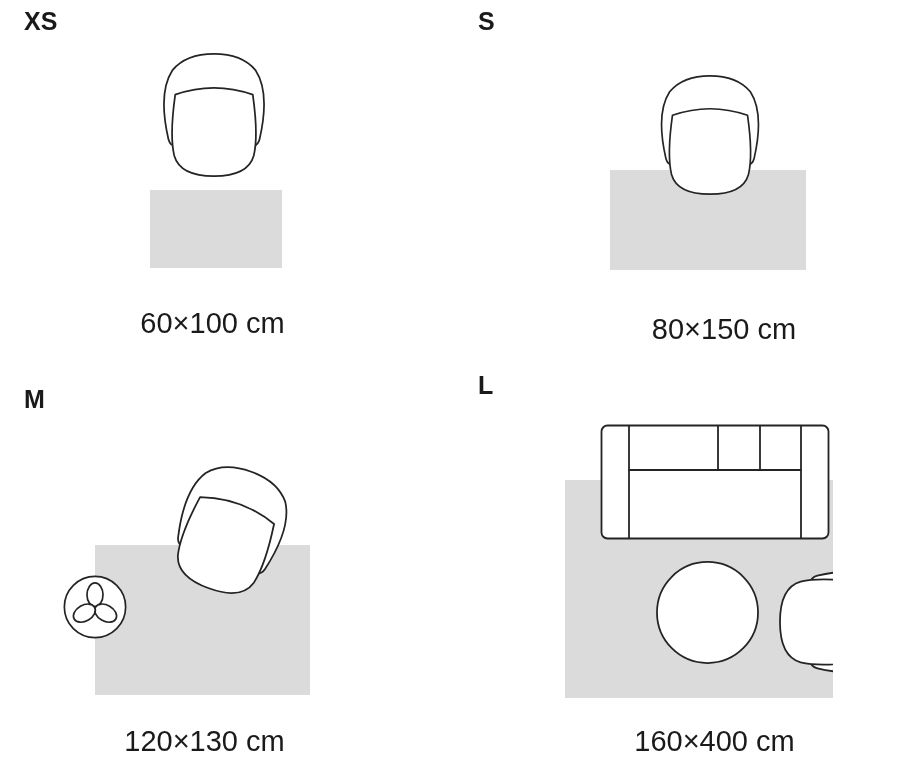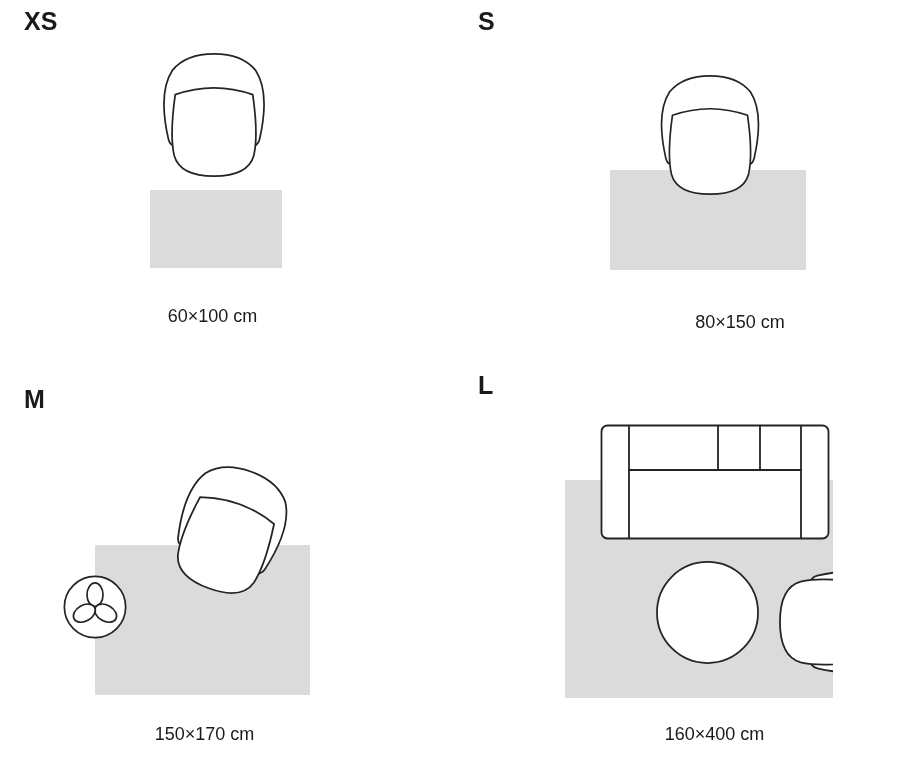--- a/index.html
+++ b/index.html
@@ -21,21 +21,21 @@
   }
   .size-label{
     position:absolute;
     font-size:25px;
     font-weight:700;
     color:var(--text);
     line-height:1.2;
   }
   .caption{
     position:absolute;
-    font-size:18px;
+    font-size:29px;
     font-weight:400;
     color:var(--text);
     text-align:center;
     line-height:1.2;
   }
   .rug{
     position:absolute;
     background:var(--rug-fill);
   }
   .icon-wrap{
@@ -106,37 +106,37 @@
   </div>
 
   <div>
     <h2 class="size-label" style="left:478px;top:6px">S</h2>
     <div class="rug" style="left:610px;top:170px;width:196px;height:100px"></div>
     <div class="icon-wrap" style="left:652px;top:74px;width:116px;height:122px">
       <svg viewBox="0 0 120 130">
           <use href="#sym-armchair"></use>
         </svg>
     </div>
-    <div class="caption" style="left:632px;top:312px;width:216px">80×150 cm</div>
+    <div class="caption" style="left:616px;top:312px;width:216px">80×150 cm</div>
   </div>
 
   <div>
     <h2 class="size-label" style="left:24px;top:384px">M</h2>
     <div class="rug" style="left:95px;top:545px;width:215px;height:150px"></div>
     <div class="icon-wrap rot20" style="left:170px;top:466px;width:120px;height:128px">
       <svg viewBox="0 0 120 130">
           <use href="#sym-armchair"></use>
         </svg>
     </div>
     <div class="icon-wrap" style="left:62px;top:574px;width:66px;height:66px">
       <svg viewBox="0 0 70 70">
           <use href="#sym-plant"></use>
         </svg>
     </div>
-    <div class="caption" style="left:82px;top:724px;width:245px">150×170 cm</div>
+    <div class="caption" style="left:82px;top:724px;width:245px">120×130 cm</div>
   </div>
 
   <div>
     <h2 class="size-label" style="left:478px;top:370px">L</h2>
     <div class="rug" style="left:565px;top:480px;width:297px;height:218px"></div>
     <div class="icon-wrap" style="left:600px;top:424px;width:230px;height:116px">
       <svg viewBox="0 0 230 116">
           <use href="#sym-sofa"></use>
         </svg>
     </div>

